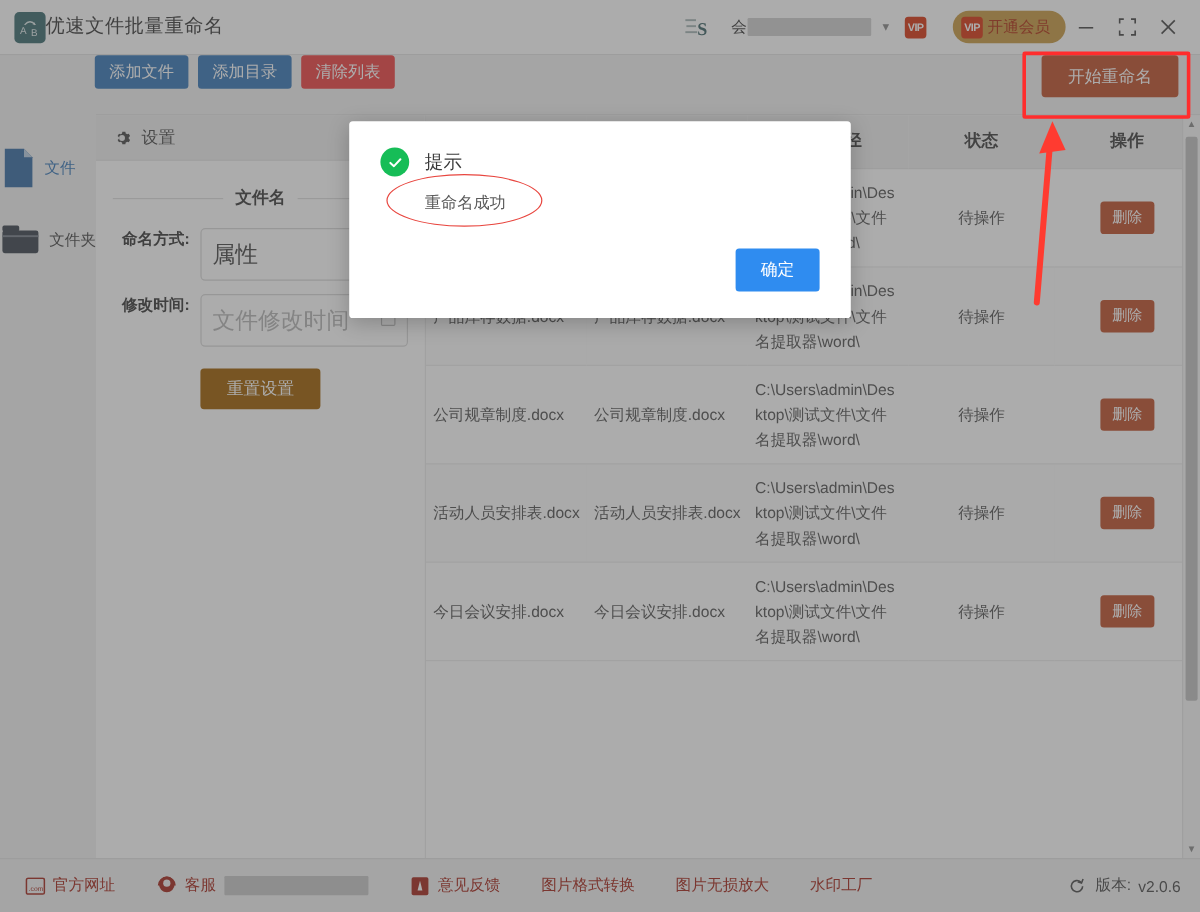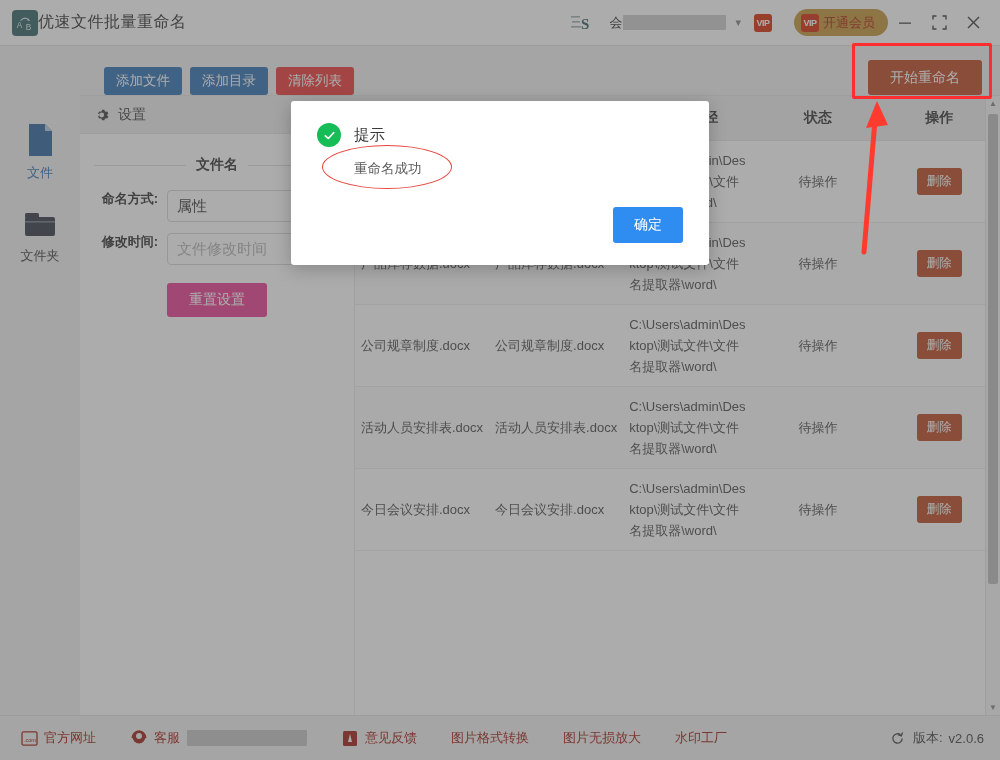--- a/index.html
+++ b/index.html
@@ -68,23 +68,24 @@
     width: 34px; height: 34px;
     display: flex; align-items: center; justify-content: center;
     color: #4a4a4a; cursor: pointer; font-size: 15px;
   }
   .wctrl:first-of-type { margin-left: 14px; }
 
   
   .toolbar {
     height: 49px; flex: 0 0 49px;
     background: #f2f2f2;
-    display: flex; align-items: flex-end;
-    padding-left: 104px; padding-right: 18px;
+    display: flex; align-items: flex-start;
+    padding-left: 44px; padding-right: 18px;
     position: relative;
+    margin-left: 35px;
   }
   .tb-btn {
     height: 28px; padding: 0 12px;
     border: none; border-radius: 3px;
     font-size: 13.5px; color: #ffffff; cursor: pointer;
     margin-right: 8px;
     font-family: inherit;
   }
   .tb-btn.blue  { background: #3a79b8; }
   .tb-btn.amber { background: #ef4444; }
@@ -104,21 +105,21 @@
 
   
   .body { flex: 1 1 auto; display: flex; min-height: 0; }
 
   .sidebar {
     width: 80px; flex: 0 0 80px;
     background: #f2f2f2;
     padding-top: 14px;
   }
   .side-item {
-    display: flex; flex-direction: column; align-items: center;
+    display: flex; align-items: center;
     gap: 7px; padding: 14px 0; cursor: pointer;
   }
   .side-label { font-size: 13px; color: #4a4a4a; }
   .side-item.active .side-label { color: #3a79b8; }
 
   .content {
     flex: 1 1 auto; display: flex; min-width: 0;
     background: #ffffff;
     border-top: 1px solid #e6e6e6;
   }
@@ -150,33 +151,33 @@
 
   .form-row {
     display: flex; align-items: flex-start; margin-bottom: 11px;
   }
   .form-label {
     width: 73px; flex: 0 0 73px; text-align: right;
     font-size: 13px; color: #3b3b3b; font-weight: bold;
     padding-right: 9px;
   }
   .fld {
-    flex: 1 1 auto; height: 32px;
+    flex: 1 1 auto; height: 44px;
     border: 1px solid #d9d9d9; border-radius: 4px;
     background: #fff;
     display: flex; align-items: center;
-    padding: 0 9px; font-size: 15px; color: #4a4a4a;
+    padding: 0 9px; font-size: 19px; color: #4a4a4a;
     position: relative;
   }
   .fld.placeholder { color: #b7b7b7; }
   .fld .cal { margin-left: auto; color: #bdbdbd; font-size: 14px; }
   .reset-wrap { display: flex; justify-content: center; margin-top: 18px; }
   .reset-btn {
     height: 34px; padding: 0 22px;
-    background: #ec4899; color: #fff; border: none; border-radius: 3px;
+    background: #a16207; color: #fff; border: none; border-radius: 3px;
     font-size: 14px; cursor: pointer; font-family: inherit;
   }
 
   
   .table-wrap { flex: 1 1 auto; min-width: 0; position: relative; display:flex; flex-direction:column; }
   .tbl { width: 100%; border-collapse: collapse; table-layout: fixed; }
   .tbl th {
     height: 44px; background: #efefef;
     font-size: 14px; color: #414141; font-weight: 600;
     border-bottom: 1px solid #e6e6e6;

